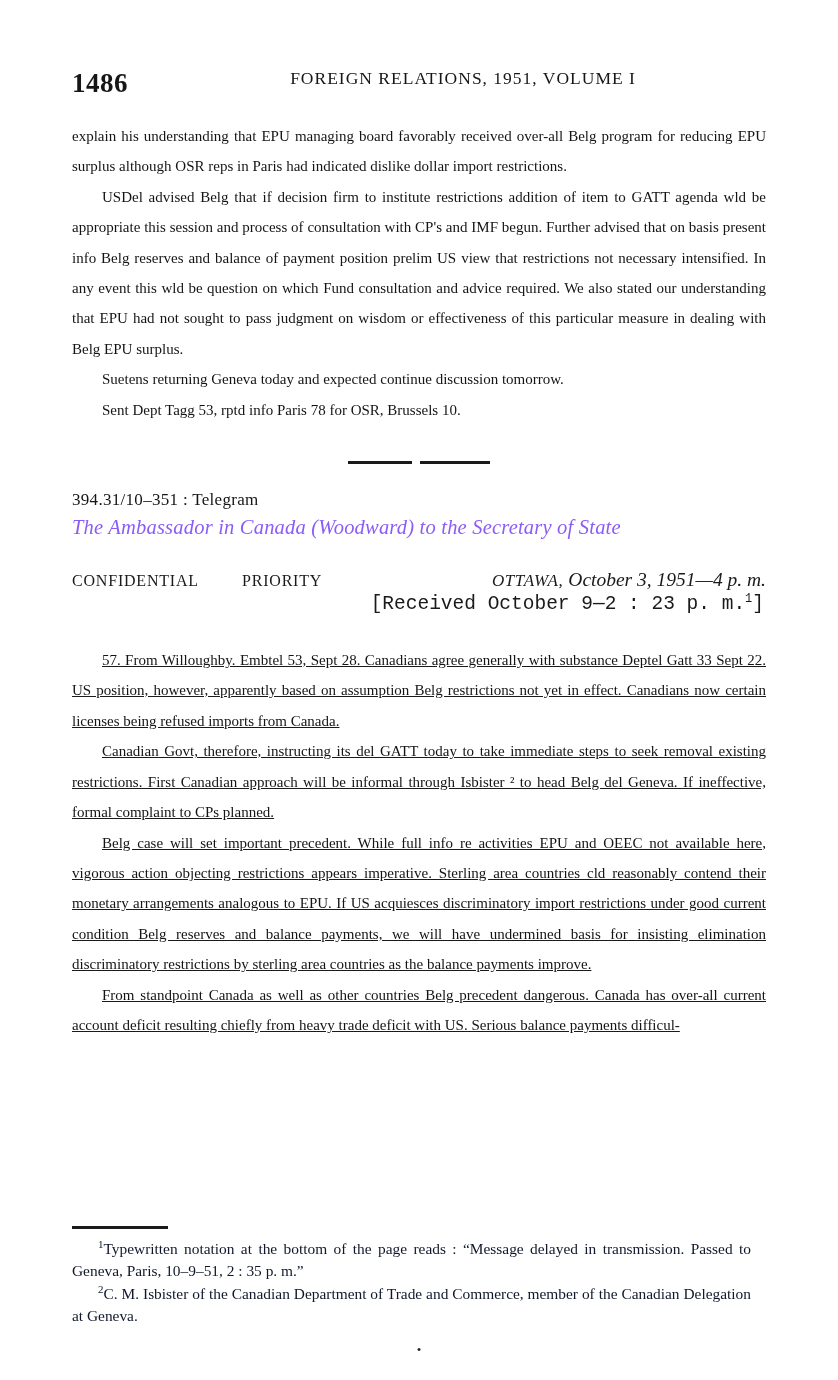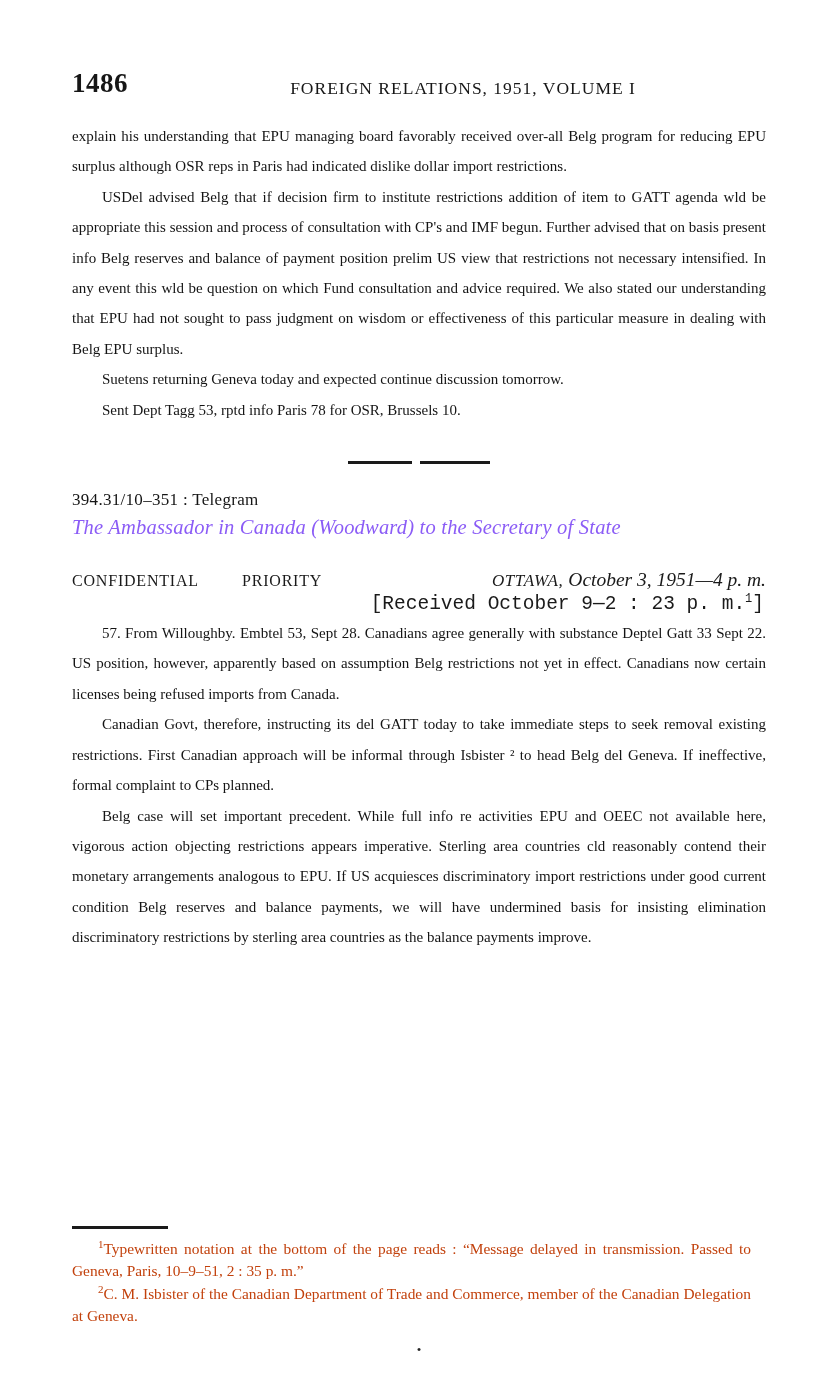--- a/index.html
+++ b/index.html
@@ -17,21 +17,21 @@
   }
   .page {
     position: relative;
     width: 838px;
     height: 1380px;
     padding: 0;
     box-sizing: border-box;
   }
   .header {
     display: flex;
-    align-items: flex-end;
+    align-items: flex-start;
     padding: 68px 72px 0 72px;
     gap: 44px;
   }
   .folio {
     font-size: 27px;
     font-weight: bold;
     letter-spacing: 0.5px;
     font-family: "Liberation Serif", serif;
     color: #161616;
   }
@@ -132,40 +132,41 @@
     margin-top: 2px;
     padding-right: 2px;
     font-family: Liberation Mono, monospace;
   }
   .received sup, .para sup {
     font-size: 12px;
     vertical-align: super;
     line-height: 0;
   }
   .body-after {
-    margin-top: 3px;
+    margin-top: 30px;
+    text-decoration: underline;
   }
   .footnotes {
     position: absolute;
     left: 72px;
     right: 72px;
     bottom: 52px;
   }
   .fn-rule {
     width: 96px;
     height: 3px;
     background: #1a1a1a;
     margin-bottom: 9px;
   }
   p.footnote {
     margin: 0 15px 2px 0;
     font-size: 15.4px;
     line-height: 21.5px;
     text-align: justify;
-    color: #c2410c;
+    color: #0f172a;
     text-indent: 26px;
   }
   p.footnote sup {
     font-size: 11px;
     vertical-align: super;
     line-height: 0;
   }
   .page-mark {
     position: absolute;
     bottom: 22px;
@@ -205,20 +206,21 @@
       <div class="classification">CONFIDENTIAL</div>
       <div class="priority">PRIORITY</div>
       <div class="dateline"><span class="place">Ottawa,</span><span> October 3, 1951—4 p. m.</span></div>
     </div>
     <div class="received"><span>[Received October 9—2 : 23 p. m.</span><sup>1</sup><span>]</span></div>
 
     <div class="body-after">
       <p class="para indent">57. From Willoughby. Embtel 53, Sept 28. Canadians agree generally with substance Deptel Gatt 33 Sept 22. US position, however, apparently based on assumption Belg restrictions not yet in effect. Canadians now certain licenses being refused imports from Canada.</p>
       <p class="para indent">Canadian Govt, therefore, instructing its del GATT today to take immediate steps to seek removal existing restrictions. First Canadian approach will be informal through Isbister ² to head Belg del Geneva. If ineffective, formal complaint to CPs planned.</p>
       <p class="para indent">Belg case will set important precedent. While full info re activities EPU and OEEC not available here, vigorous action objecting restrictions appears imperative. Sterling area countries cld reasonably contend their monetary arrangements analogous to EPU. If US acquiesces discriminatory import restrictions under good current condition Belg reserves and balance payments, we will have undermined basis for insisting elimination discriminatory restrictions by sterling area countries as the balance payments improve.</p>
+      <p class="para indent">From standpoint Canada as well as other countries Belg precedent dangerous. Canada has over-all current account deficit resulting chiefly from heavy trade deficit with US. Serious balance payments difficul-</p>
     </div>
 
   </div>
 
   <div class="footnotes">
     <div class="fn-rule"></div>
     <p class="footnote"><sup>1</sup><span>Typewritten notation at the bottom of the page reads : “Message delayed in transmission. Passed to Geneva, Paris, 10–9–51, 2 : 35 p. m.”</span></p>
     <p class="footnote"><sup>2</sup><span>C. M. Isbister of the Canadian Department of Trade and Commerce, member of the Canadian Delegation at Geneva.</span></p>
   </div>
 

